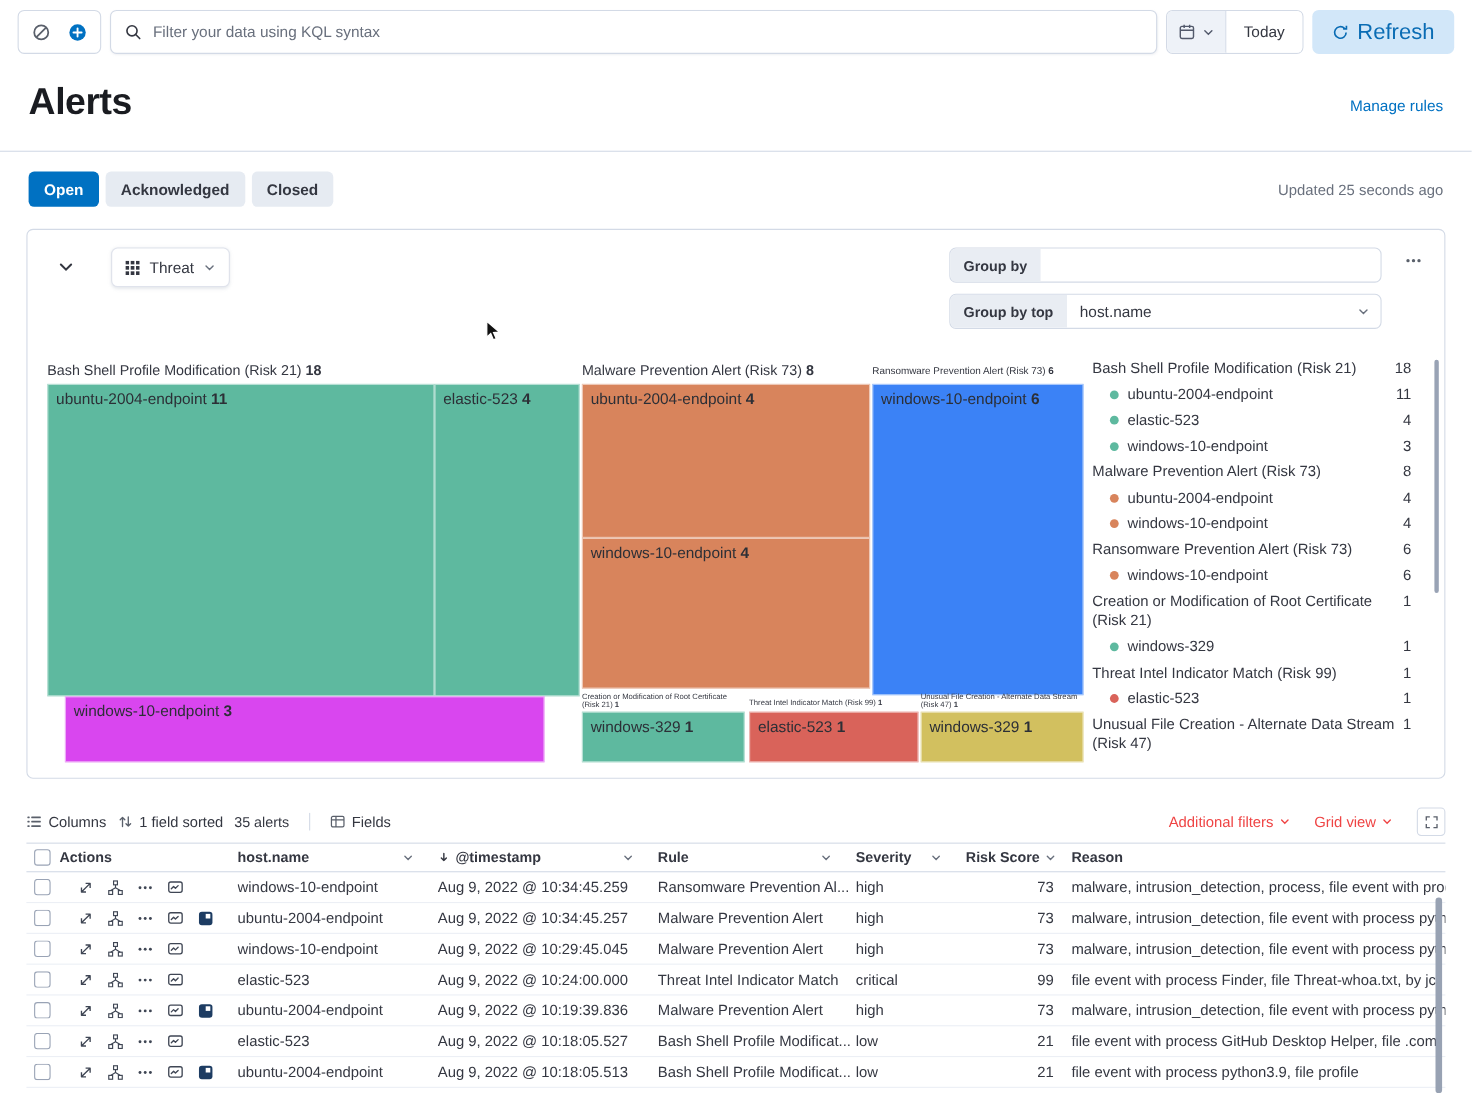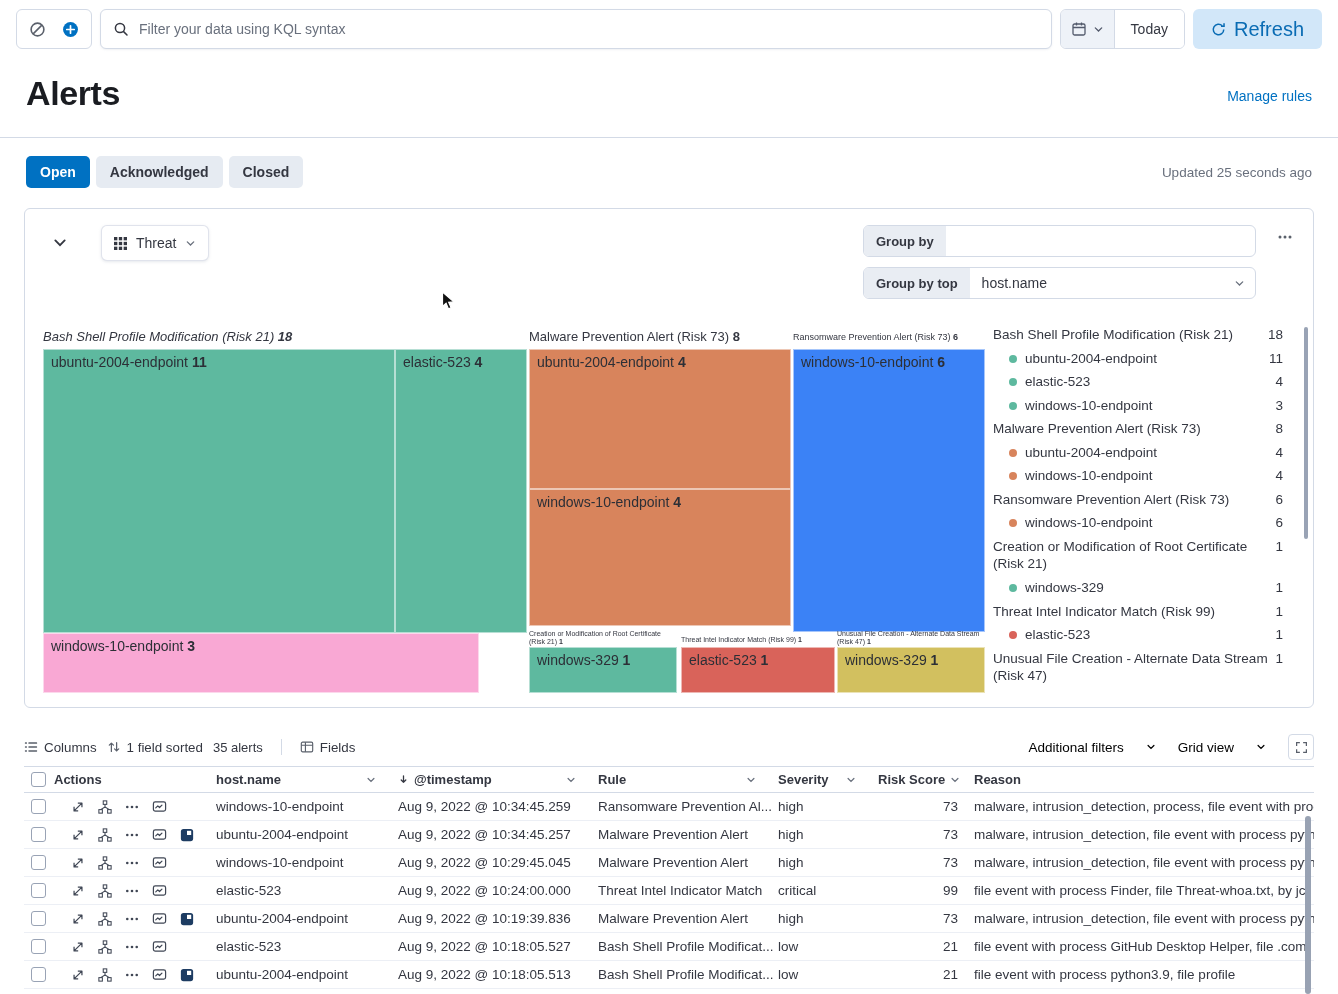--- a/index.html
+++ b/index.html
@@ -51,21 +51,21 @@
 .legend-label{flex:1;padding-right:6px}
 .legend-value{white-space:nowrap}
 .legend-scroll{position:absolute;right:5px;top:118px;width:4px;height:212px;background:#99a3b5;border-radius:2px}
 
 
 .table-toolbar{display:flex;align-items:center;gap:10px;margin:26px 24px 6px;font-size:13px;color:#343741}
 .tb-item{display:flex;align-items:center;gap:6px}
 .tb-item .ic{color:#5a606b;display:flex}
 .tb-sep{width:1px;height:16px;background:#d3dae6;margin:0 8px}
 .tb-right{margin-left:auto;display:flex;align-items:center;gap:22px}
-.tb-link{display:flex;align-items:center;gap:22px;color:#000000;font-size:13.5px}
+.tb-link{display:flex;align-items:center;gap:5px;color:#ef4444;font-size:13.5px}
 .fullscreen-btn{width:26px;height:26px;border:1px solid #d3dae6;border-radius:4px;display:flex;align-items:center;justify-content:center;color:#5a606b}
 
 
 .alerts-table{position:relative;padding:0 24px}
 .grid{display:grid;grid-template-columns:30px 162px 182px 200px 180px 100px 96px 1fr;align-items:center}
 .thead{border-top:1px solid #d3dae6;border-bottom:1px solid #d3dae6;height:27px;font-size:13px;font-weight:700}
 .th{display:flex;align-items:center;gap:5px;height:100%;padding-right:10px;overflow:hidden;white-space:nowrap}
 .sort-chevron{margin-left:auto;color:#69707d;margin-right:12px;flex:none}
 .tr{height:28px;border-bottom:1px solid #eceff5;font-size:13.5px}
 .td{overflow:hidden;white-space:nowrap;padding-right:10px}
@@ -199,24 +199,24 @@
     <svg width="16" height="16" viewBox="0 0 16 16">
         <g fill="currentColor">
           <circle cx="3" cy="8" r="1.5"></circle>
           <circle cx="8" cy="8" r="1.5"></circle>
           <circle cx="13" cy="8" r="1.5"></circle>
         </g>
       </svg>
   </button>
 
   <div class="treemap">
-      <div class="tm-header" style="left: 0px; top: 0px; width: 484px; font-size: 13px; font-style: italic;"><span>Bash Shell Profile Modification (Risk 21) </span><b>18</b></div>
+      <div class="tm-header" style="left: 0px; top: 0px; width: 484px; font-size: 13px;"><span>Bash Shell Profile Modification (Risk 21) </span><b>18</b></div>
       <div class="tm-block" style="left: 0px; top: 20px; width: 352px; height: 284px; background: rgb(94, 185, 159);"><span>ubuntu-2004-endpoint </span><b>11</b></div>
       <div class="tm-block" style="left: 352px; top: 20px; width: 132px; height: 284px; background: rgb(94, 185, 159);"><span>elastic-523 </span><b>4</b></div>
-      <div class="tm-block" style="left: 0px; top: 304px; width: 436px; height: 60px; background: #f9a8d4;"><span>windows-10-endpoint </span><b>3</b></div>
+      <div class="tm-block" style="left: 16px; top: 304px; width: 436px; height: 60px; background: #d946ef;"><span>windows-10-endpoint </span><b>3</b></div>
       <div class="tm-header" style="left: 486px; top: 0px; width: 262px; font-size: 13px;"><span>Malware Prevention Alert (Risk 73) </span><b>8</b></div>
       <div class="tm-block" style="left: 486px; top: 20px; width: 262px; height: 140px; background: rgb(216, 132, 92);"><span>ubuntu-2004-endpoint </span><b>4</b></div>
       <div class="tm-block" style="left: 486px; top: 160px; width: 262px; height: 137px; background: rgb(216, 132, 92);"><span>windows-10-endpoint </span><b>4</b></div>
       <div class="tm-header" style="left: 750px; top: 3px; width: 192px; font-size: 9px;"><span>Ransomware Prevention Alert (Risk 73) </span><b>6</b></div>
       <div class="tm-block" style="left: 750px; top: 20px; width: 192px; height: 283px; background: #3b82f6;"><span>windows-10-endpoint </span><b>6</b></div>
       <div class="tm-header" style="left: 486px; top: 301px; width: 146px; font-size: 7px;"><span>Creation or Modification of Root Certificate (Risk 21) </span><b>1</b></div>
       <div class="tm-block" style="left: 486px; top: 318px; width: 148px; height: 46px; background: rgb(94, 185, 159);"><span>windows-329 </span><b>1</b></div>
       <div class="tm-header" style="left: 638px; top: 307px; width: 154px; font-size: 7px;"><span>Threat Intel Indicator Match (Risk 99) </span><b>1</b></div>
       <div class="tm-block" style="left: 638px; top: 318px; width: 154px; height: 46px; background: rgb(217, 99, 90);"><span>elastic-523 </span><b>1</b></div>
       <div class="tm-header" style="left: 794px; top: 301px; width: 146px; font-size: 7px;"><span>Unusual File Creation - Alternate Data Stream (Risk 47) </span><b>1</b></div>

